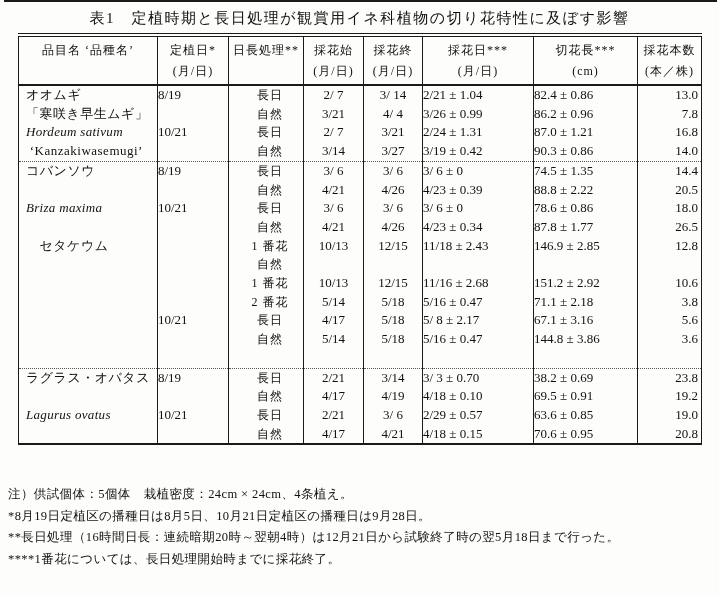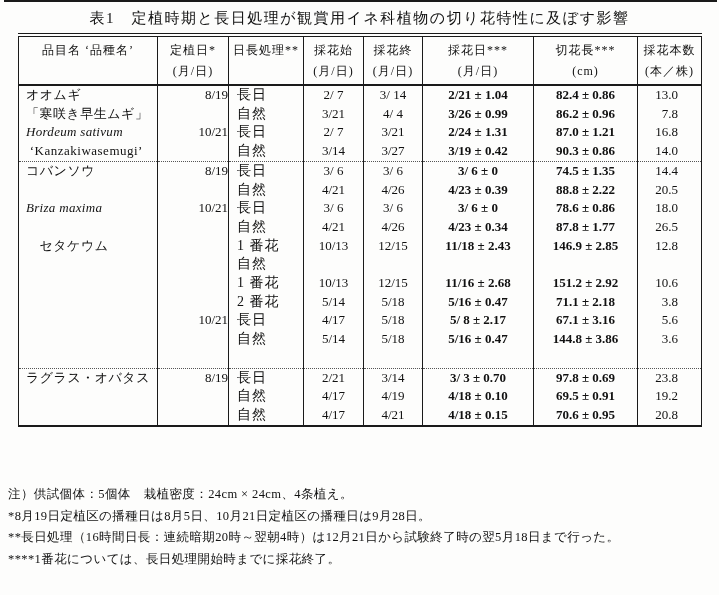--- a/index.html
+++ b/index.html
@@ -45,25 +45,25 @@
     height:18.7px;
     font-size:13px;
     padding:0;
     white-space:pre;
     vertical-align:middle;
     line-height:18.7px;
   }
   tbody td:first-child{border-left:none;}
   tr.sep td{border-top:1px dotted #555;}
   td.c0{text-align:left;padding-left:7px;letter-spacing:0.5px;}
-  td.c1{text-align:right;}
-  td.c2{text-align:left;padding-left:8px;font-size:14px;letter-spacing:1px;}
+  td.c1{text-align:left;}
+  td.c2{text-align:center;padding-left:8px;font-size:12px;letter-spacing:1px;}
   td.c3,td.c4{text-align:center;}
-  td.c5,td.c6{text-align:center;font-weight:bold;}
-  td.c7{text-align:right;padding-right:23px;}
+  td.c5,td.c6{text-align:left;}
+  td.c7{text-align:right;padding-right:3px;}
   td.sci{font-style:italic;letter-spacing:0.3px;}
   .footnotes{position:absolute;left:8px;top:484px;right:16px;}
   .fnline{
     font-size:12.5px;
     line-height:21.5px;
     letter-spacing:0.4px;
     white-space:pre;
   }
 </style>
 </head>
@@ -273,32 +273,42 @@
             <td class="c6"></td>
             <td class="c7"></td>
           </tr>
           <tr class="sep">
             <td class="c0">ラグラス・オバタス</td>
             <td class="c1">8/19</td>
             <td class="c2">長日</td>
             <td class="c3">2/21</td>
             <td class="c4">3/14</td>
             <td class="c5">3/ 3 ± 0.70</td>
-            <td class="c6">97.8 ± 0.69</td>
+            <td class="c6">38.2 ± 0.69</td>
             <td class="c7">23.8</td>
           </tr>
           <tr>
             <td class="c0"></td>
             <td class="c1"></td>
             <td class="c2">自然</td>
             <td class="c3">4/17</td>
             <td class="c4">4/19</td>
             <td class="c5">4/18 ± 0.10</td>
             <td class="c6">69.5 ± 0.91</td>
             <td class="c7">19.2</td>
+          </tr>
+          <tr>
+            <td class="c0 sci">Lagurus ovatus</td>
+            <td class="c1">10/21</td>
+            <td class="c2">長日</td>
+            <td class="c3">2/21</td>
+            <td class="c4">3/ 6</td>
+            <td class="c5">2/29 ± 0.57</td>
+            <td class="c6">63.6 ± 0.85</td>
+            <td class="c7">19.0</td>
           </tr>
           <tr>
             <td class="c0"></td>
             <td class="c1"></td>
             <td class="c2">自然</td>
             <td class="c3">4/17</td>
             <td class="c4">4/21</td>
             <td class="c5">4/18 ± 0.15</td>
             <td class="c6">70.6 ± 0.95</td>
             <td class="c7">20.8</td>

